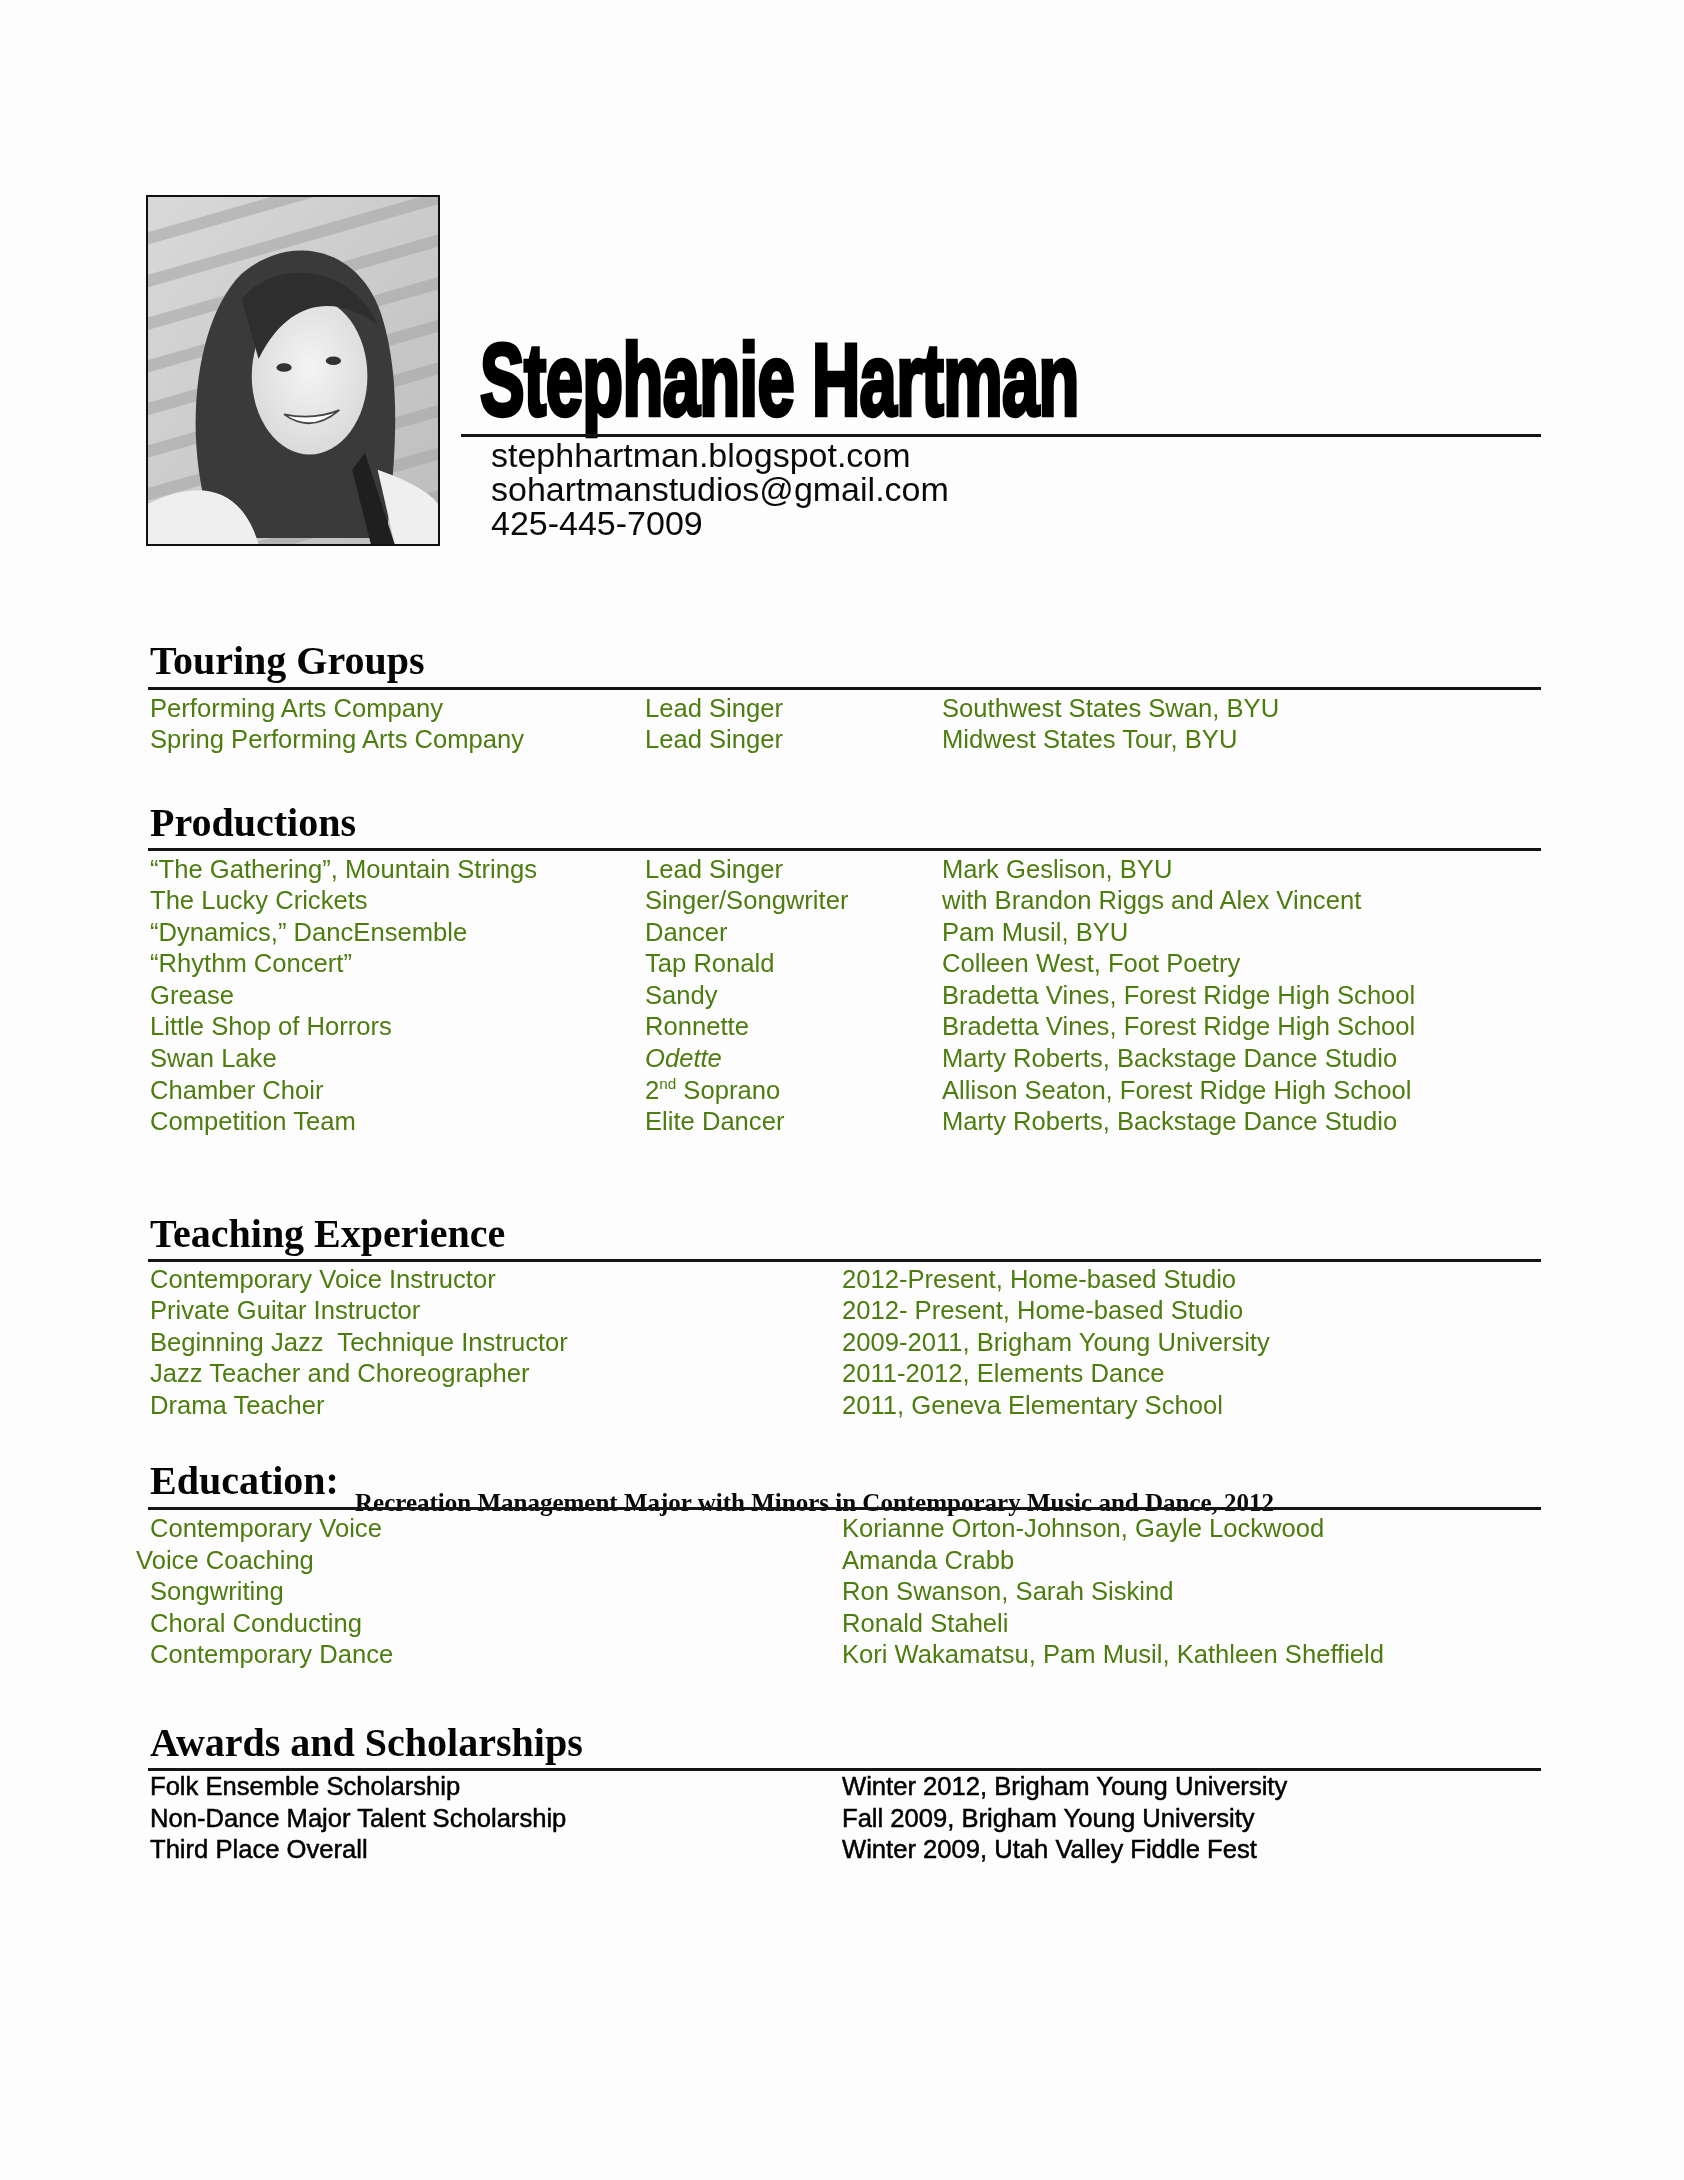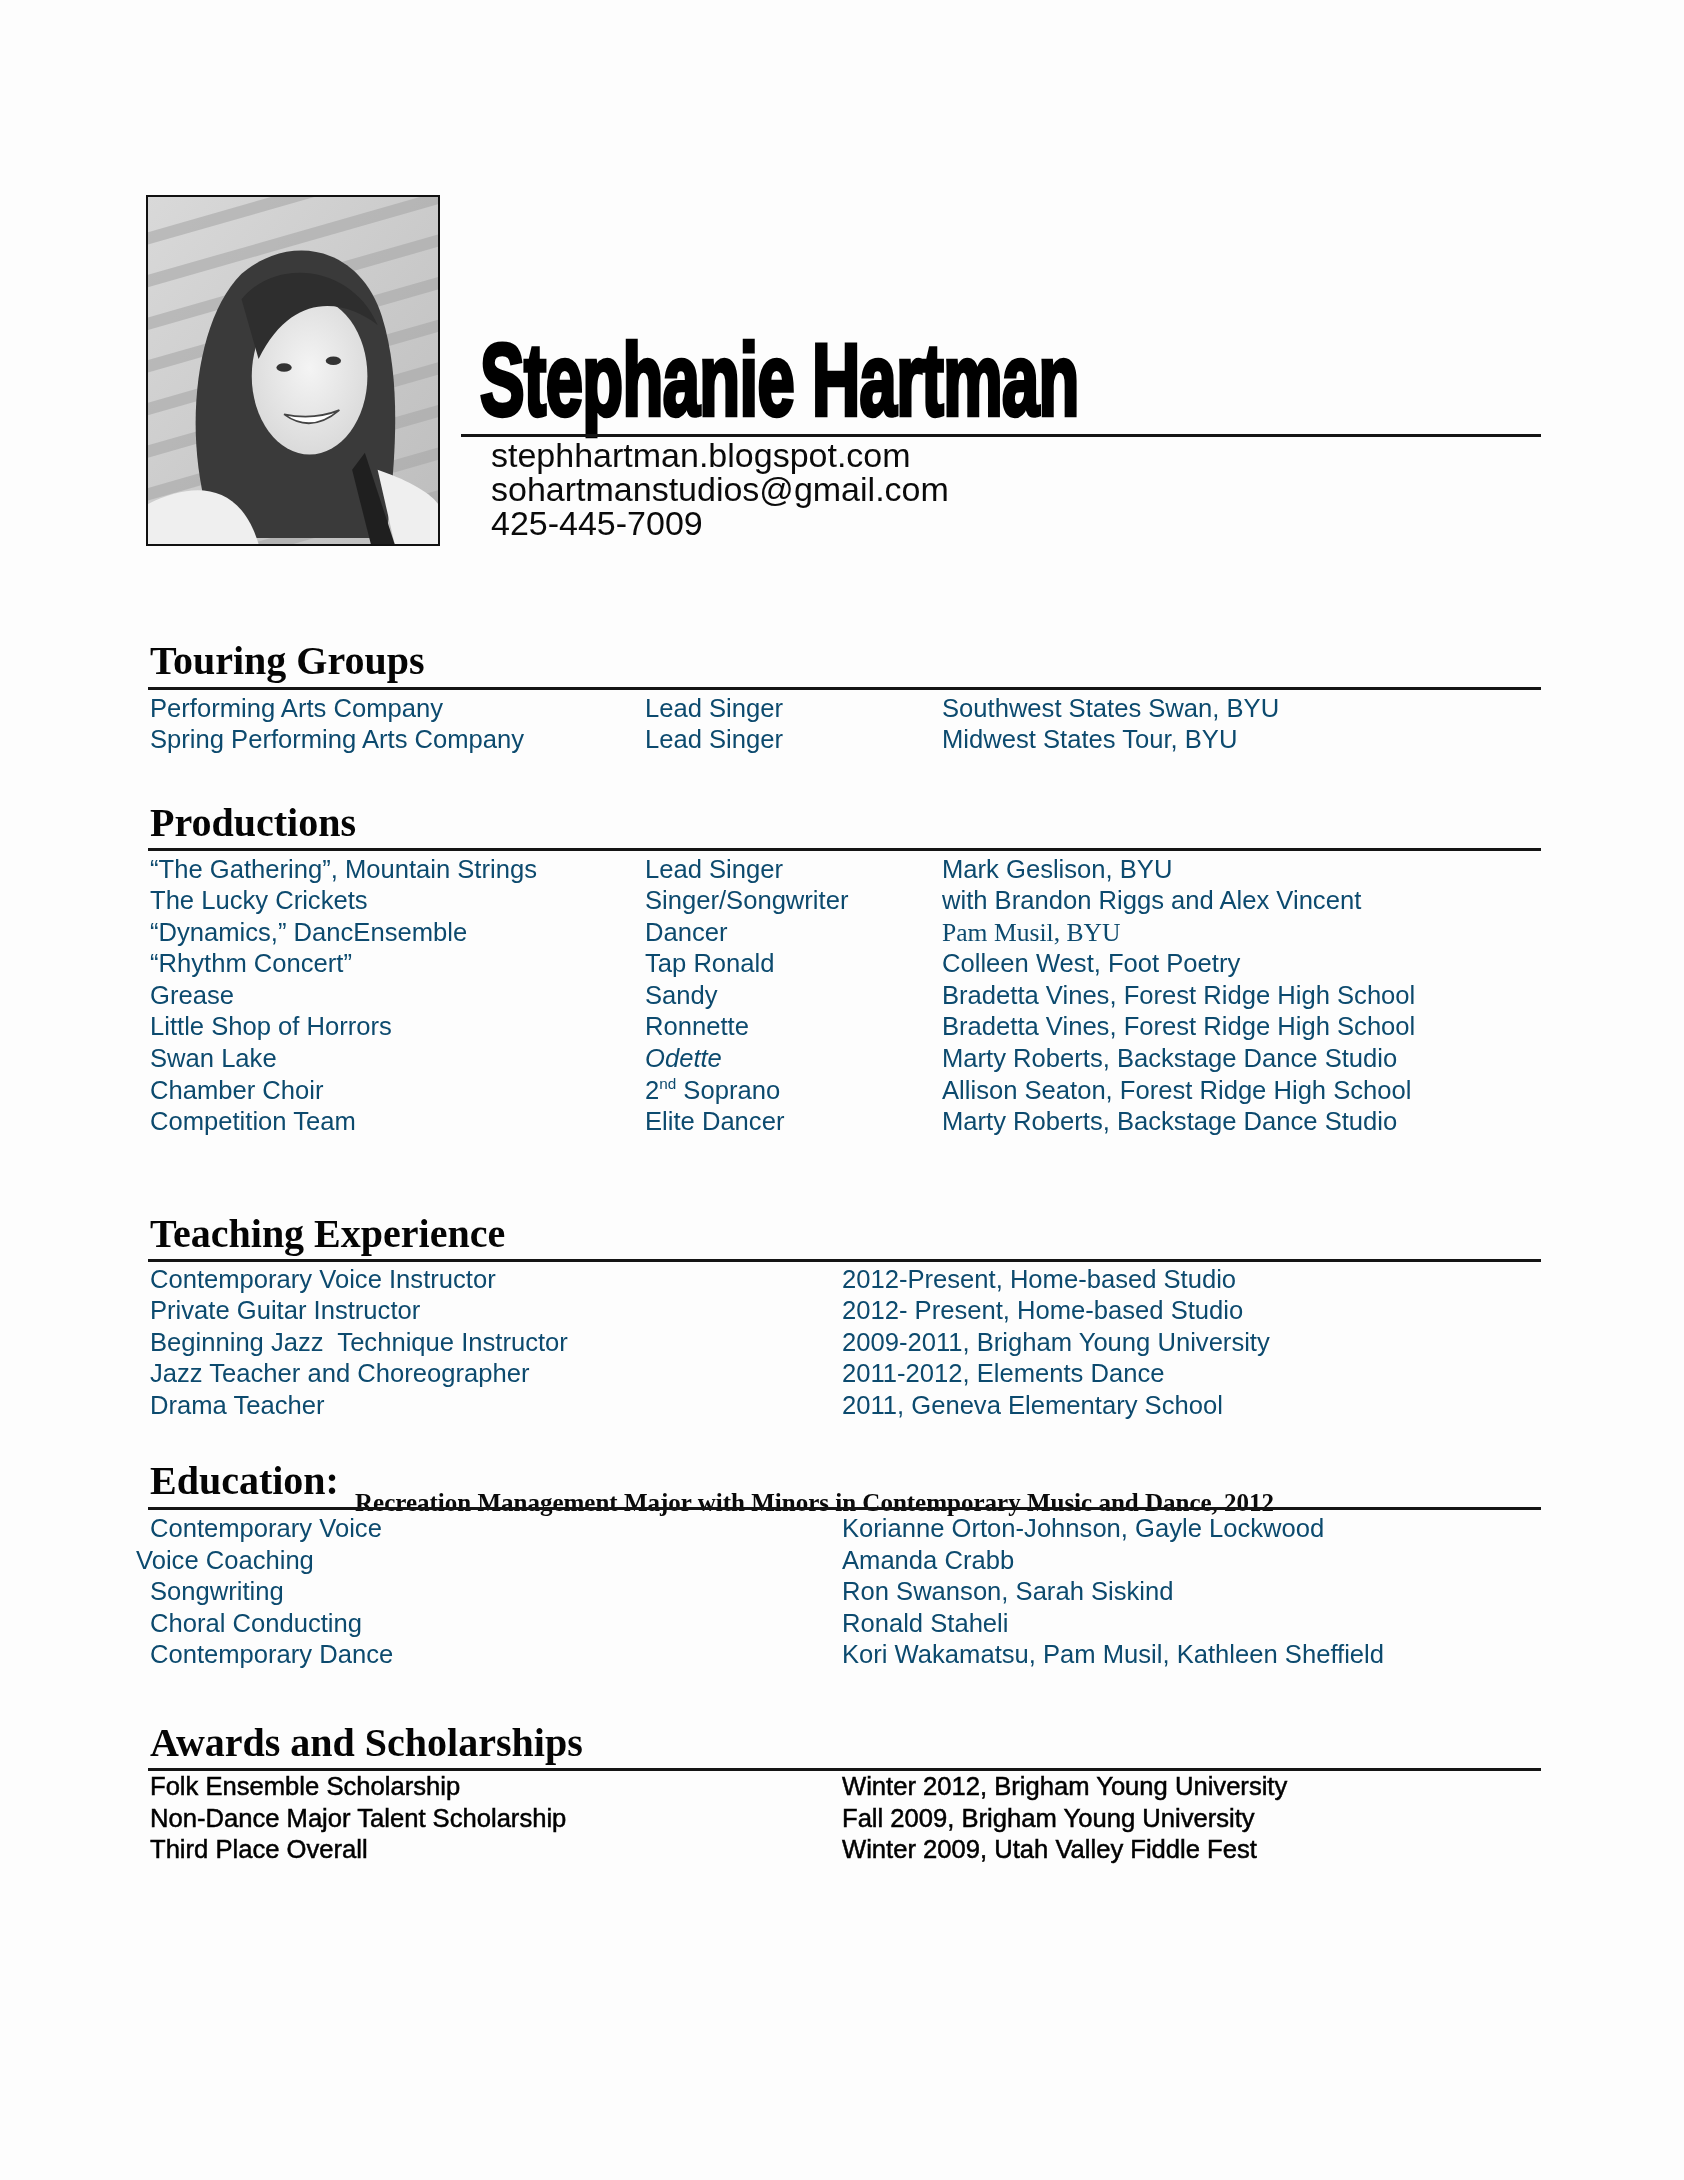--- a/index.html
+++ b/index.html
@@ -24,21 +24,21 @@
   .rule { position: absolute; height: 2.6px; background: #151515; }
   .contact { font-size: 34px; line-height: 29px; }
   .heading {
     font-family: "Liberation Serif", serif; font-weight: bold;
     font-size: 40px; line-height: 40px; color: #050505;
   }
   .subheading {
     font-family: "Liberation Serif", serif; font-weight: bold;
     font-size: 25px; line-height: 25px;
   }
-  .cell { font-size: 25.6px; line-height: 25.6px; color: #0c4a6e; }
+  .cell { font-size: 25.6px; line-height: 25.6px; color: #4d7c0f; }
   .cell.heavy { -webkit-text-stroke: 0.5px #000; color: #000; }
   sup.ord { font-size: 15.3px; vertical-align: 0; position: relative; top: -10.2px; }
 </style>
 </head>
 <body>
 
 <div class="photo-frame">
   <svg viewBox="0 0 341 407" preserveAspectRatio="none">
     <defs>
       <linearGradient id="bg" x1="0" y1="0" x2="1" y2="1">
@@ -104,21 +104,21 @@
   <div class="abs cell" style="left:942px; top:857px;text-align:right;">Mark Geslison, BYU</div>
 </div>
 <div>
   <div class="abs cell" style="left:150px; top:888px;">The Lucky Crickets</div>
   <div class="abs cell" style="left:645px; top:888px;">Singer/Songwriter</div>
   <div class="abs cell" style="left:942px; top:888px;">with Brandon Riggs and Alex Vincent</div>
 </div>
 <div>
   <div class="abs cell" style="left:150px; top:920px;">“Dynamics,” DancEnsemble</div>
   <div class="abs cell" style="left:645px; top:920px;">Dancer</div>
-  <div class="abs cell" style="left:942px; top:920px;font-family:Liberation Serif, serif;">Pam Musil, BYU</div>
+  <div class="abs cell" style="left:942px; top:920px;">Pam Musil, BYU</div>
 </div>
 <div>
   <div class="abs cell" style="left:150px; top:951px;">“Rhythm Concert”</div>
   <div class="abs cell" style="left:645px; top:951px;">Tap Ronald</div>
   <div class="abs cell" style="left:942px; top:951px;">Colleen West, Foot Poetry</div>
 </div>
 <div>
   <div class="abs cell" style="left:150px; top:983px;">Grease</div>
   <div class="abs cell" style="left:645px; top:983px;">Sandy</div>
   <div class="abs cell" style="left:942px; top:983px;">Bradetta Vines, Forest Ridge High School</div>

